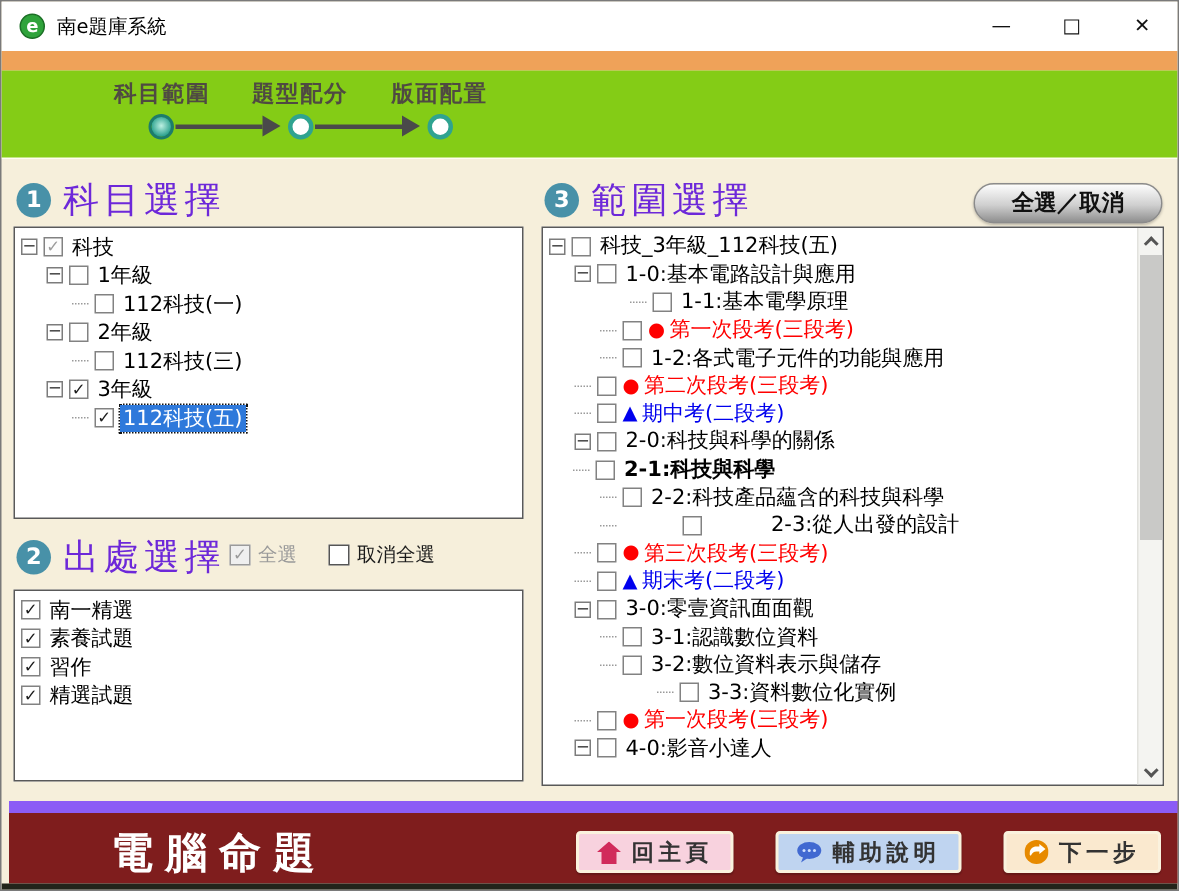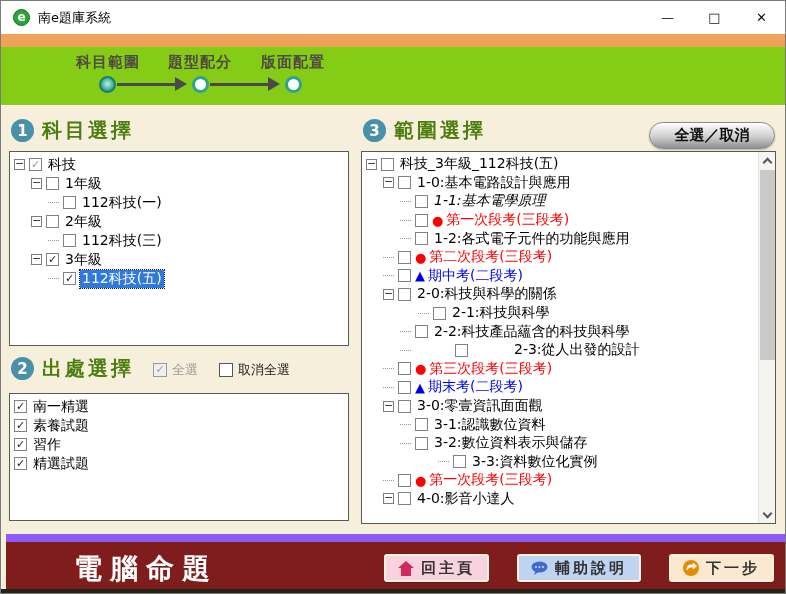--- a/index.html
+++ b/index.html
@@ -26,21 +26,21 @@
                border:3px solid #2FA390;background:#fff;}
   .step-circle.active{background:radial-gradient(circle at 50% 45%, #bdf0e2 0%, #2FA390 70%);
                       border:2px solid #1d7c6b;}
   .connector{position:absolute;top:36px;height:3px;background:#4a4a4a;}
   .arrowhead{position:absolute;top:30px;width:0;height:0;border-top:7px solid transparent;
              border-bottom:7px solid transparent;border-left:12px solid #4a4a4a;}
   
   .sec-head{position:absolute;display:flex;align-items:center;}
   .sec-num{width:23px;height:23px;border-radius:50%;background:#4891A8;color:#fff;
            font-size:15px;font-weight:bold;display:flex;align-items:center;justify-content:center;}
-  .sec-title{font-size:20px;font-weight:bold;color:#4d7c0f;margin-left:8px;letter-spacing:3px;}
+  .sec-title{font-size:24px;font-weight:normal;color:#6d28d9;margin-left:8px;letter-spacing:3px;}
   
   .panel-box{position:absolute;background:#fff;border:1px solid #595959;overflow:hidden;}
   #subject-box{left:8px;top:150px;width:340px;height:195px;}
   #source-box{left:8px;top:392px;width:340px;height:128px;}
   #range-box{left:360px;top:150px;width:415px;height:373px;}
   
   .trow{display:flex;align-items:center;height:19px;white-space:nowrap;}
   #range-tree .trow{height:18.6px;}
   .exp{width:11px;height:11px;border:1px solid #7c7c7c;background:#fff;color:#333;
        font-size:11px;line-height:8px;text-align:center;margin-right:4px;flex:none;}
@@ -221,21 +221,21 @@
           <span class="cb s-off"></span>
 
           <span class="lbl">科技_3年級_112科技(五)</span>
         </div>
         <div class="trow" style="padding-left: 21px;">
           <span class="exp">−</span>
           <span class="cb s-off"></span>
 
           <span class="lbl">1-0:基本電路設計與應用</span>
         </div>
-        <div class="trow" style="padding-left: 38px; font-style: italic;">
+        <div class="trow" style="padding-left: 58px;">
           <span class="exp stub"></span>
           <span class="cb s-off"></span>
 
           <span class="lbl">1-1:基本電學原理</span>
         </div>
         <div class="trow red" style="padding-left: 38px;">
           <span class="exp stub"></span>
           <span class="cb s-off"></span>
           <span class="mk">●</span>
           <span class="lbl">第一次段考(三段考)</span>
@@ -257,21 +257,21 @@
           <span class="cb s-off"></span>
           <span class="mk">▲</span>
           <span class="lbl">期中考(二段考)</span>
         </div>
         <div class="trow" style="padding-left: 21px;">
           <span class="exp">−</span>
           <span class="cb s-off"></span>
 
           <span class="lbl">2-0:科技與科學的關係</span>
         </div>
-        <div class="trow" style="padding-left: 56px;">
+        <div class="trow" style="padding-left: 20px; font-weight: bold;">
           <span class="exp stub"></span>
           <span class="cb s-off"></span>
 
           <span class="lbl">2-1:科技與科學</span>
         </div>
         <div class="trow" style="padding-left: 38px;">
           <span class="exp stub"></span>
           <span class="cb s-off"></span>
 
           <span class="lbl">2-2:科技產品蘊含的科技與科學</span>

